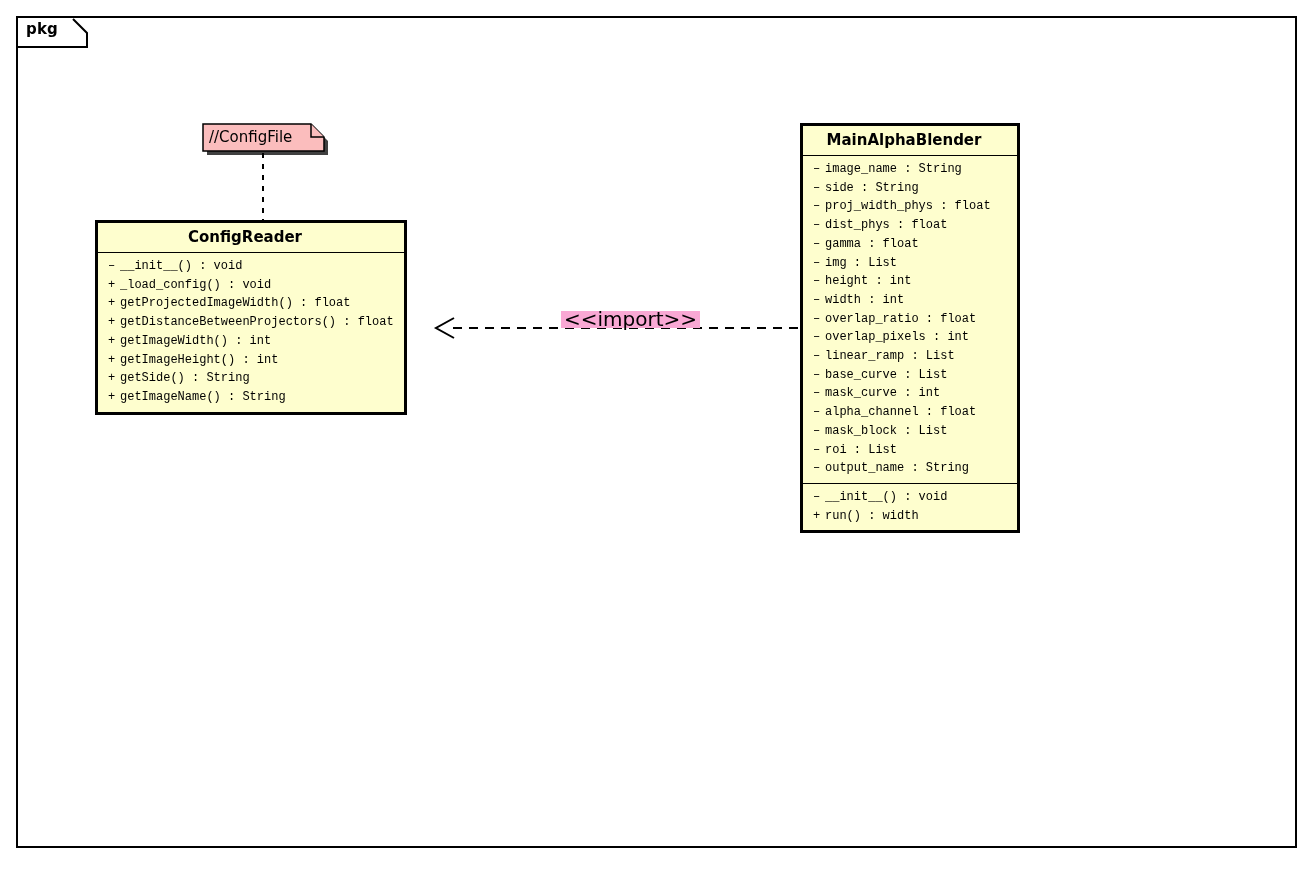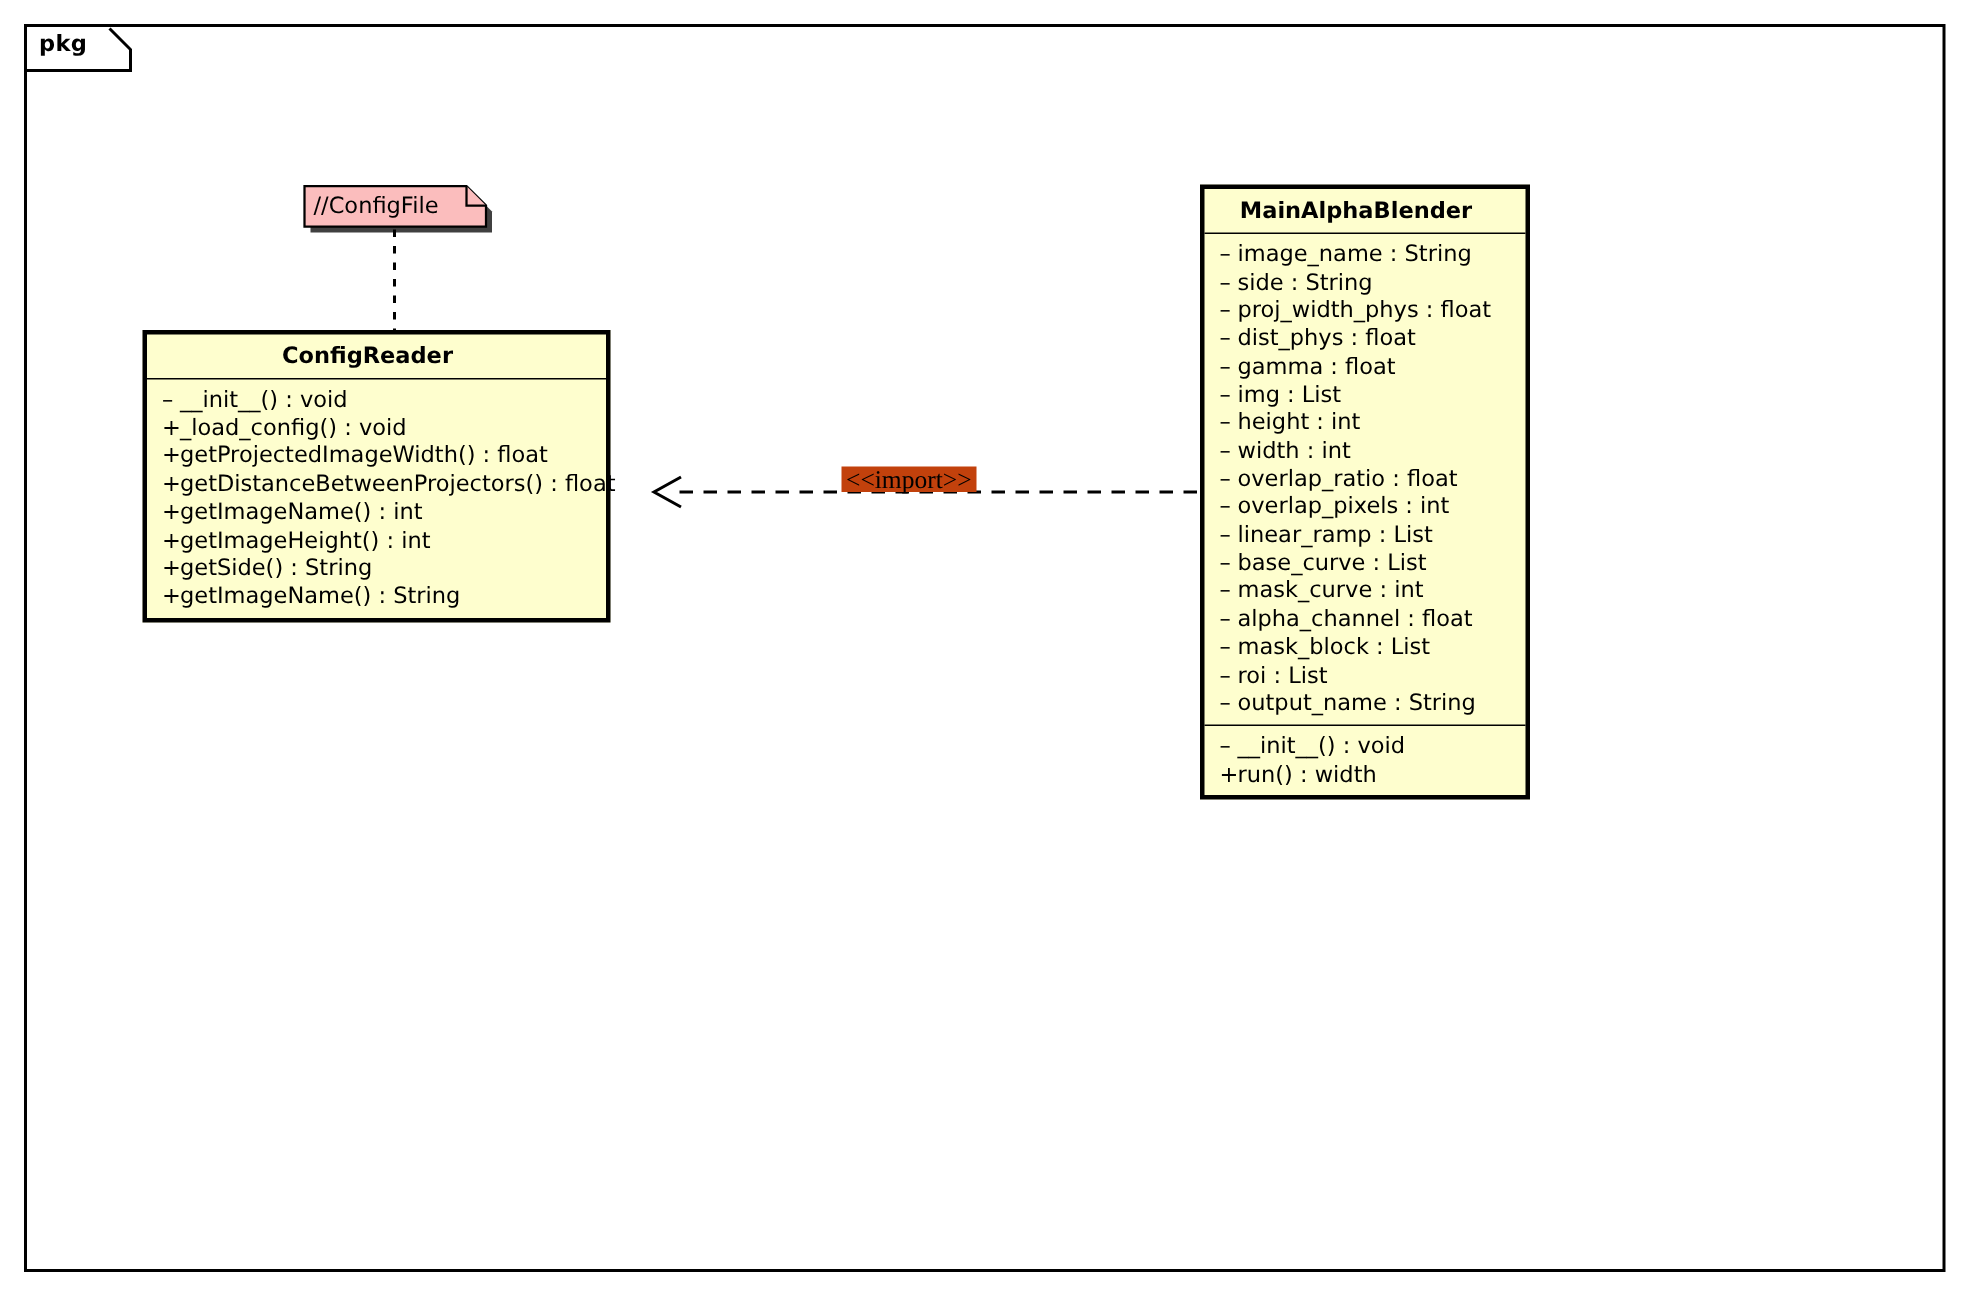--- a/index.html
+++ b/index.html
@@ -73,24 +73,25 @@
     line-height: 18px;
     white-space: nowrap;
   }
   .uml-compartment {
     padding: 4px 6px 5px 10px;
   }
   .uml-compartment + .uml-compartment {
     border-top: 1px solid #000000;
   }
   .uml-member {
-    font-size: 15px;
+    font-size: 12px;
     color: #000000;
     line-height: 18.7px;
     white-space: nowrap;
+    font-family: Liberation Mono, monospace;
   }
   .vis {
     display: inline-block;
     width: 12px;
   }
 
   
   .uml-note {
     position: absolute;
     left: 202px;
@@ -113,27 +114,26 @@
   .connector {
     position: absolute;
     left: 0;
     top: 0;
     width: 1314px;
     height: 870px;
     pointer-events: none;
   }
   .link-label {
     position: absolute;
-    font-size: 17px;
+    font-size: 20px;
     color: #000000;
     line-height: 17px;
     white-space: nowrap;
-    background: #c2410c;
+    background: #f9a8d4;
     padding: 0 3px;
-    font-family: Liberation Serif, serif;
   }
 </style>
 </head>
 <body>
 
 <div class="pkg-frame"></div>
 
 <div class="pkg-tab">
   <svg class="pkg-tab-svg" width="72" height="30" viewBox="0 0 72 30">
     <path d="M 1,29 L 1,1 L 55,1 L 69,15 L 69,29 Z" fill="#ffffff" stroke="none"></path>
@@ -163,21 +163,21 @@
   <div class="uml-note-label">//ConfigFile</div>
 </div>
 
 <div class="uml-class" id="class-configreader" style="left:95px; top:220px; width:312px;">
   <div class="cls-title">ConfigReader</div>
   <div class="uml-compartment" id="cr-methods">
       <div class="uml-member"><span class="vis">–</span><span>__init__() : void</span></div>
       <div class="uml-member"><span class="vis">+</span><span>_load_config() : void</span></div>
       <div class="uml-member"><span class="vis">+</span><span>getProjectedImageWidth() : float</span></div>
       <div class="uml-member"><span class="vis">+</span><span>getDistanceBetweenProjectors() : float</span></div>
-      <div class="uml-member"><span class="vis">+</span><span>getImageName() : int</span></div>
+      <div class="uml-member"><span class="vis">+</span><span>getImageWidth() : int</span></div>
       <div class="uml-member"><span class="vis">+</span><span>getImageHeight() : int</span></div>
       <div class="uml-member"><span class="vis">+</span><span>getSide() : String</span></div>
       <div class="uml-member"><span class="vis">+</span><span>getImageName() : String</span></div>
     </div>
 </div>
 
 <div class="uml-class" id="class-mainalphablender" style="left:800px; top:123px; width:220px;">
   <div class="cls-title">MainAlphaBlender</div>
   <div class="uml-compartment" id="mab-attrs">
       <div class="uml-member"><span class="vis">–</span><span>image_name : String</span></div>

